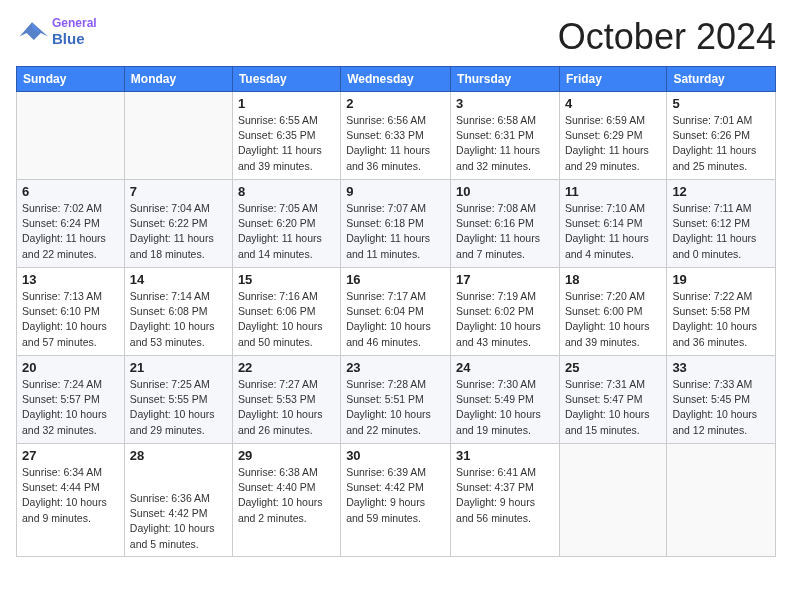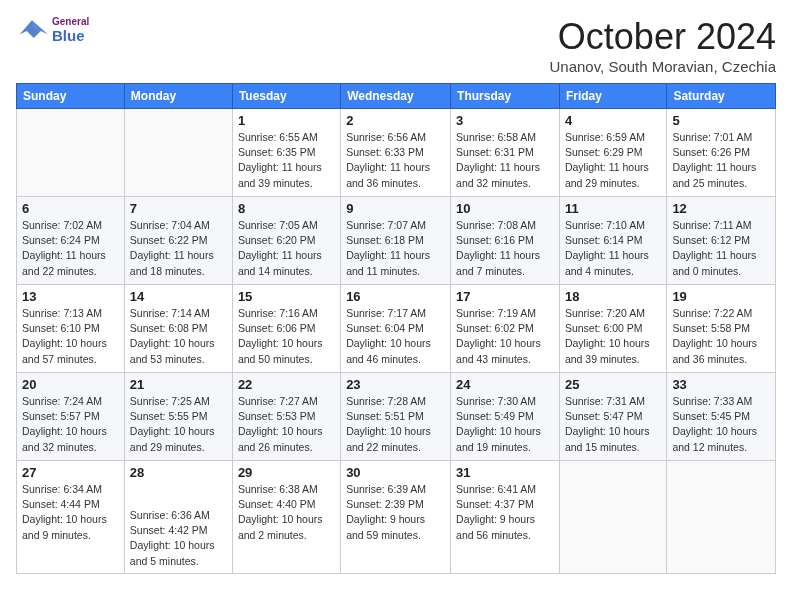--- a/index.html
+++ b/index.html
@@ -81,27 +81,26 @@
 </head>
 <body>
 
 <div class="header">
   <div class="logo">
     <svg class="logo-bird" viewBox="0 0 36 30">
       <polygon points="18,4 36,20 28,16 20,24 12,16 4,20" fill="#3a6bbf" opacity="0.85"></polygon>
       <polygon points="18,4 28,16 18,12" fill="#5a8adf"></polygon>
     </svg>
     <div>
-      <div style="font-size:10px;font-weight:bold;color:#701a75;">General</div>
+      <div style="font-size:12px;font-weight:bold;color:#8b5cf6;">General</div>
       <div style="font-size:15px;font-weight:bold;color:#3a6bbf;">Blue</div>
     </div>
   </div>
   <div class="title-block">
     <div class="month-title">October 2024</div>
-    <div class="location">Unanov, South Moravian, Czechia</div>
   </div>
 </div>
 
 <table class="calendar">
   <thead>
     <tr>
     <th>Sunday</th>
         <th>Monday</th>
         <th>Tuesday</th>
         <th>Wednesday</th>
@@ -321,21 +320,21 @@
         <td>
           <span class="day-num">29</span>
           <div class="day-info" style="white-space: pre-line;">Sunrise: 6:38 AM
 Sunset: 4:40 PM
 Daylight: 10 hours
 and 2 minutes.</div>
         </td>
         <td>
           <span class="day-num">30</span>
           <div class="day-info" style="white-space: pre-line;">Sunrise: 6:39 AM
-Sunset: 2:39 PM
+Sunset: 4:42 PM
 Daylight: 9 hours
 and 59 minutes.</div>
         </td>
         <td>
           <span class="day-num">31</span>
           <div class="day-info" style="white-space: pre-line;">Sunrise: 6:41 AM
 Sunset: 4:37 PM
 Daylight: 9 hours
 and 56 minutes.</div>
         </td>

